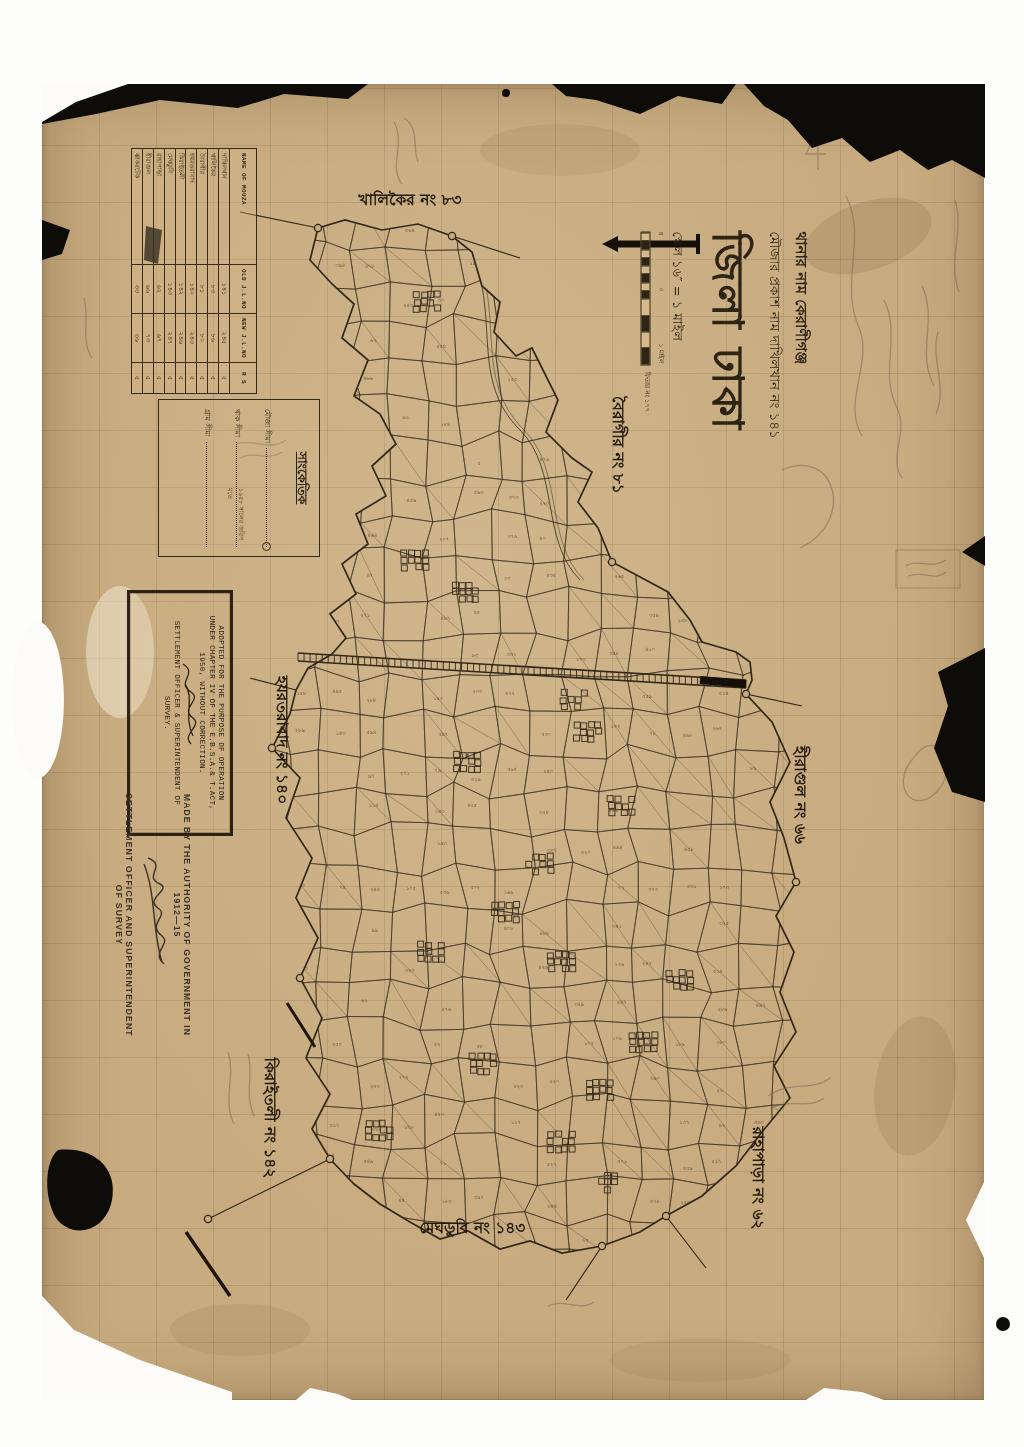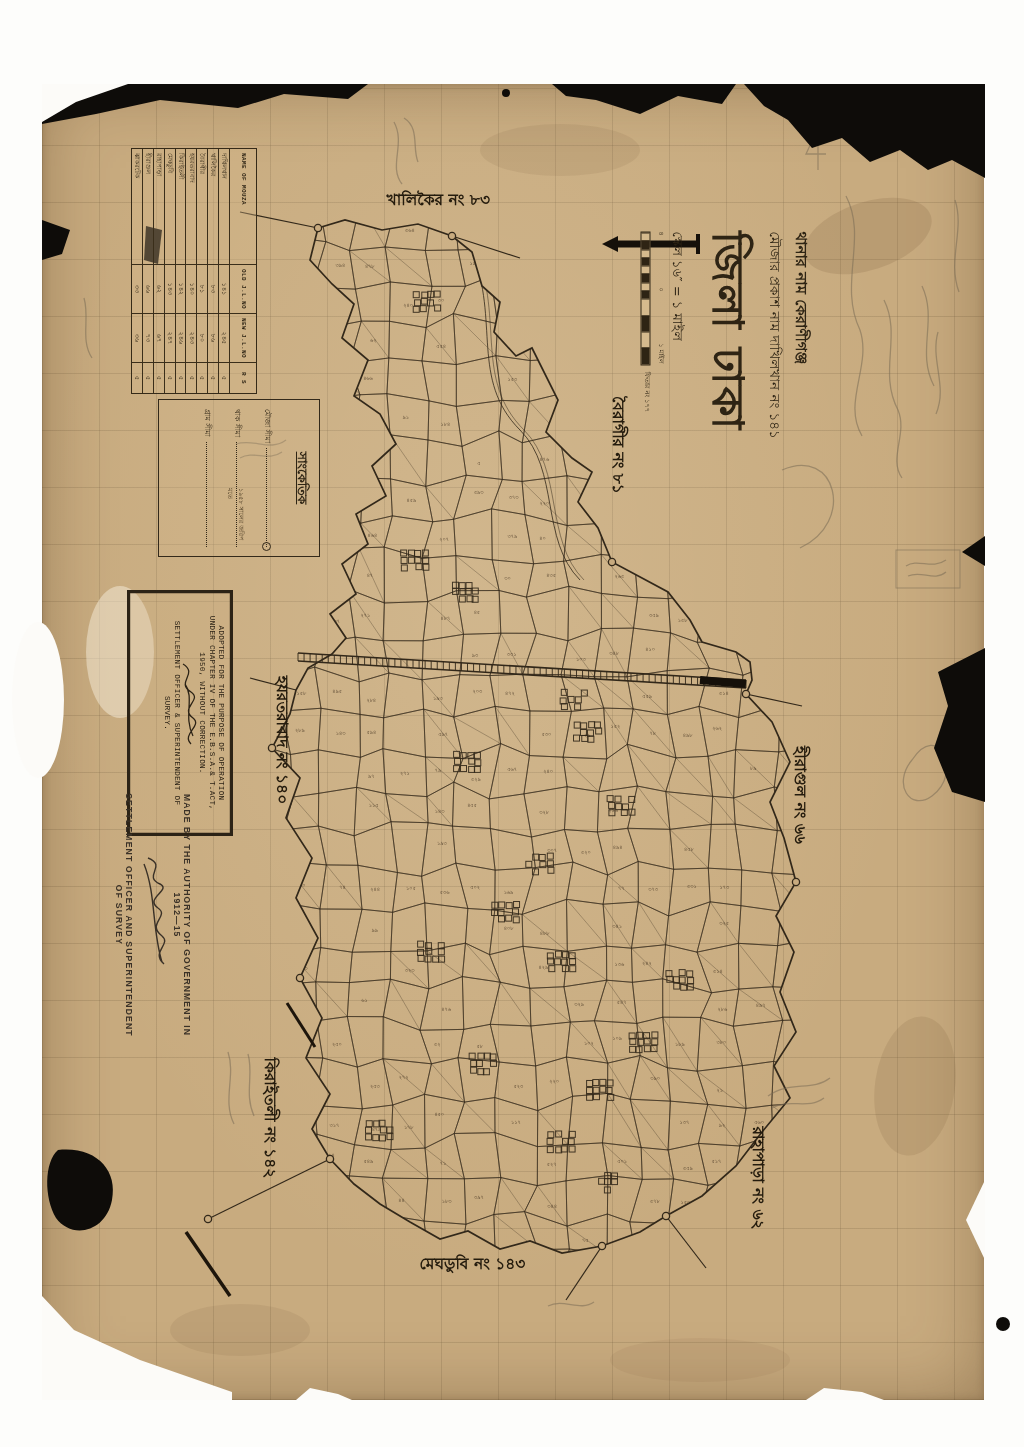--- a/index.html
+++ b/index.html
@@ -1434,20 +1434,20 @@
   <div class="blk rot" style="left:18px;top:869px;width:256px;height:92px;">
     <div class="authority">
       <div class="a1">MADE BY THE AUTHORITY OF GOVERNMENT IN 1912—15</div>
       <svg width="130" height="34" viewBox="0 0 130 34">
         <path d="M8,24 C16,4 26,30 34,12 C40,0 48,28 58,14 C66,2 74,26 86,10 C94,0 102,22 114,8 M14,28 C44,16 80,20 112,10" fill="none" stroke="#3a3127" stroke-width="1.4"></path>
       </svg>
       <div class="a2">SETTLEMENT OFFICER AND SUPERINTENDENT OF SURVEY</div>
     </div>
   </div>
 
-  <div class="nlabel" style="left:330px;top:188px;width:160px;text-align:right;">খালিকৈর নং ৮৩</div>
+  <div class="nlabel" style="left:330px;top:188px;width:160px;">খালিকৈর নং ৮৩</div>
   <div class="nlabel rot" style="left:563px;top:433px;width:110px;height:24px;">বৈরাগীর নং ৮১</div>
   <div class="nlabel rot" style="left:212px;top:728px;width:140px;height:24px;">হযরতরাবাদ নং ১৪০</div>
   <div class="nlabel rot" style="left:745px;top:783px;width:110px;height:24px;">হীরাগুল নং ৬৬</div>
   <div class="nlabel rot" style="left:205px;top:1106px;width:130px;height:24px;">কিরাইতলী নং ১৪২</div>
   <div class="nlabel rot" style="left:698px;top:1166px;width:120px;height:24px;">রাহাপাড়া নং ৬২</div>
-  <div class="nlabel" style="left:415px;top:1252px;width:115px;">মেঘডুবি নং ১৪৩</div>
+  <div class="nlabel" style="left:415px;top:1216px;width:115px;">মেঘডুবি নং ১৪৩</div>
 </div>
 
 </body></html>

